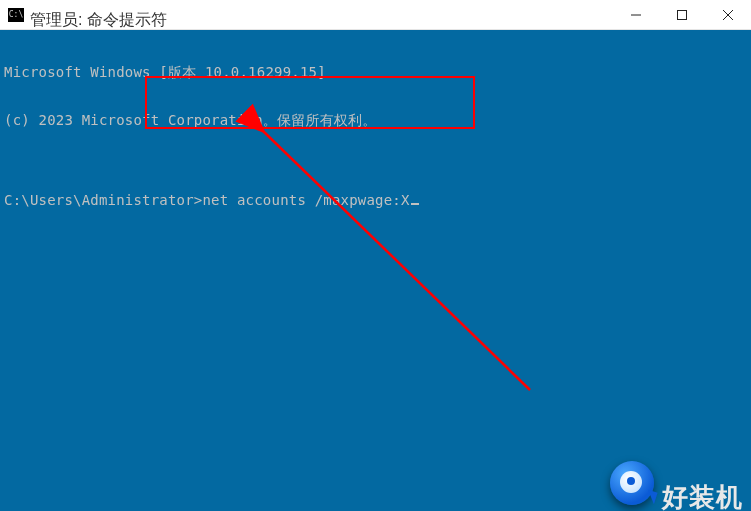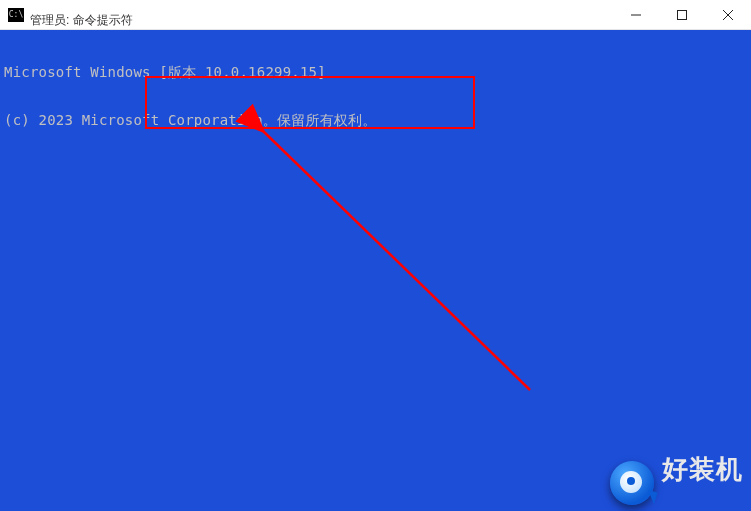--- a/index.html
+++ b/index.html
@@ -25,21 +25,21 @@
       background: #000;
       margin: 0 6px 0 8px;
       display: inline-flex;
       align-items: center;
       justify-content: center;
       font-size: 8px;
       color: #ccc;
       font-family: monospace;
     }
     .title-text {
-      font-size: 12px;
+      font-size: 16px;
       color: #333;
       font-family: "Microsoft YaHei", sans-serif;
       margin-top: 12px;
     }
     .window-controls {
       position: absolute;
       right: 0; top: 0;
       height: 30px;
       display: flex;
     }
@@ -48,21 +48,21 @@
       height: 30px;
       display: flex;
       align-items: center;
       justify-content: center;
       font-size: 13px;
       color: #222;
       font-family: "Segoe UI Symbol", sans-serif;
     }
     .wc-btn svg { stroke: #222; }
     .terminal {
-      background: #1d4ed8;
+      background: #0369a1;
       color: #c0c0c0;
       width: 100%;
       height: calc(100% - 30px);
       padding: 2px 4px;
       font-size: 14px;
       line-height: 16px;
       font-family: "NSimSun","SimSun","Consolas",monospace;
       white-space: pre;
       position: relative;
       letter-spacing: 0.2px;
@@ -82,21 +82,21 @@
     }
     .arrow-svg {
       position: absolute;
       pointer-events: none;
     }
     .watermark {
       position: absolute;
       right: 8px;
       bottom: 6px;
       display: flex;
-      align-items: flex-start;
+      align-items: flex-end;
       gap: 8px;
     }
     .wm-logo {
       width: 44px; height: 44px;
       position: relative;
     }
     .wm-circle-outer {
       position: absolute; inset: 0;
       border-radius: 50%;
       background: radial-gradient(circle at 35% 30%, #4aa8ff, #0b5bd6 70%);
@@ -157,20 +157,21 @@
             <line x1="10" y1="0" x2="0" y2="10" stroke-width="1"></line>
           </svg>
       </div>
     </div>
   </div>
 
   <div class="terminal">
     <span class="term-line">Microsoft Windows [版本 10.0.16299.15]</span>
     <span class="term-line">(c) 2023 Microsoft Corporation。保留所有权利。</span>
     <span class="term-line"></span>
+    <span class="term-line"><span>C:\Users\Administrator&gt;</span><span>net accounts /maxpwage:X</span><span class="cursor"></span></span>
 
     <div class="highlight-box" style="left:145px; top:46px; width:330px; height:53px;"></div>
 
     <svg class="arrow-svg" style="left:0; top:0;" width="751" height="481">
       <defs>
         <marker id="ah" markerWidth="12" markerHeight="10" refX="2" refY="5" orient="auto">
           <polygon points="0,5 12,0 12,10" fill="#ff0000"></polygon>
         </marker>
       </defs>
       <line x1="530" y1="360" x2="262" y2="100" stroke="#ff0000" stroke-width="2.5" marker-end="url(#ah)"></line>

